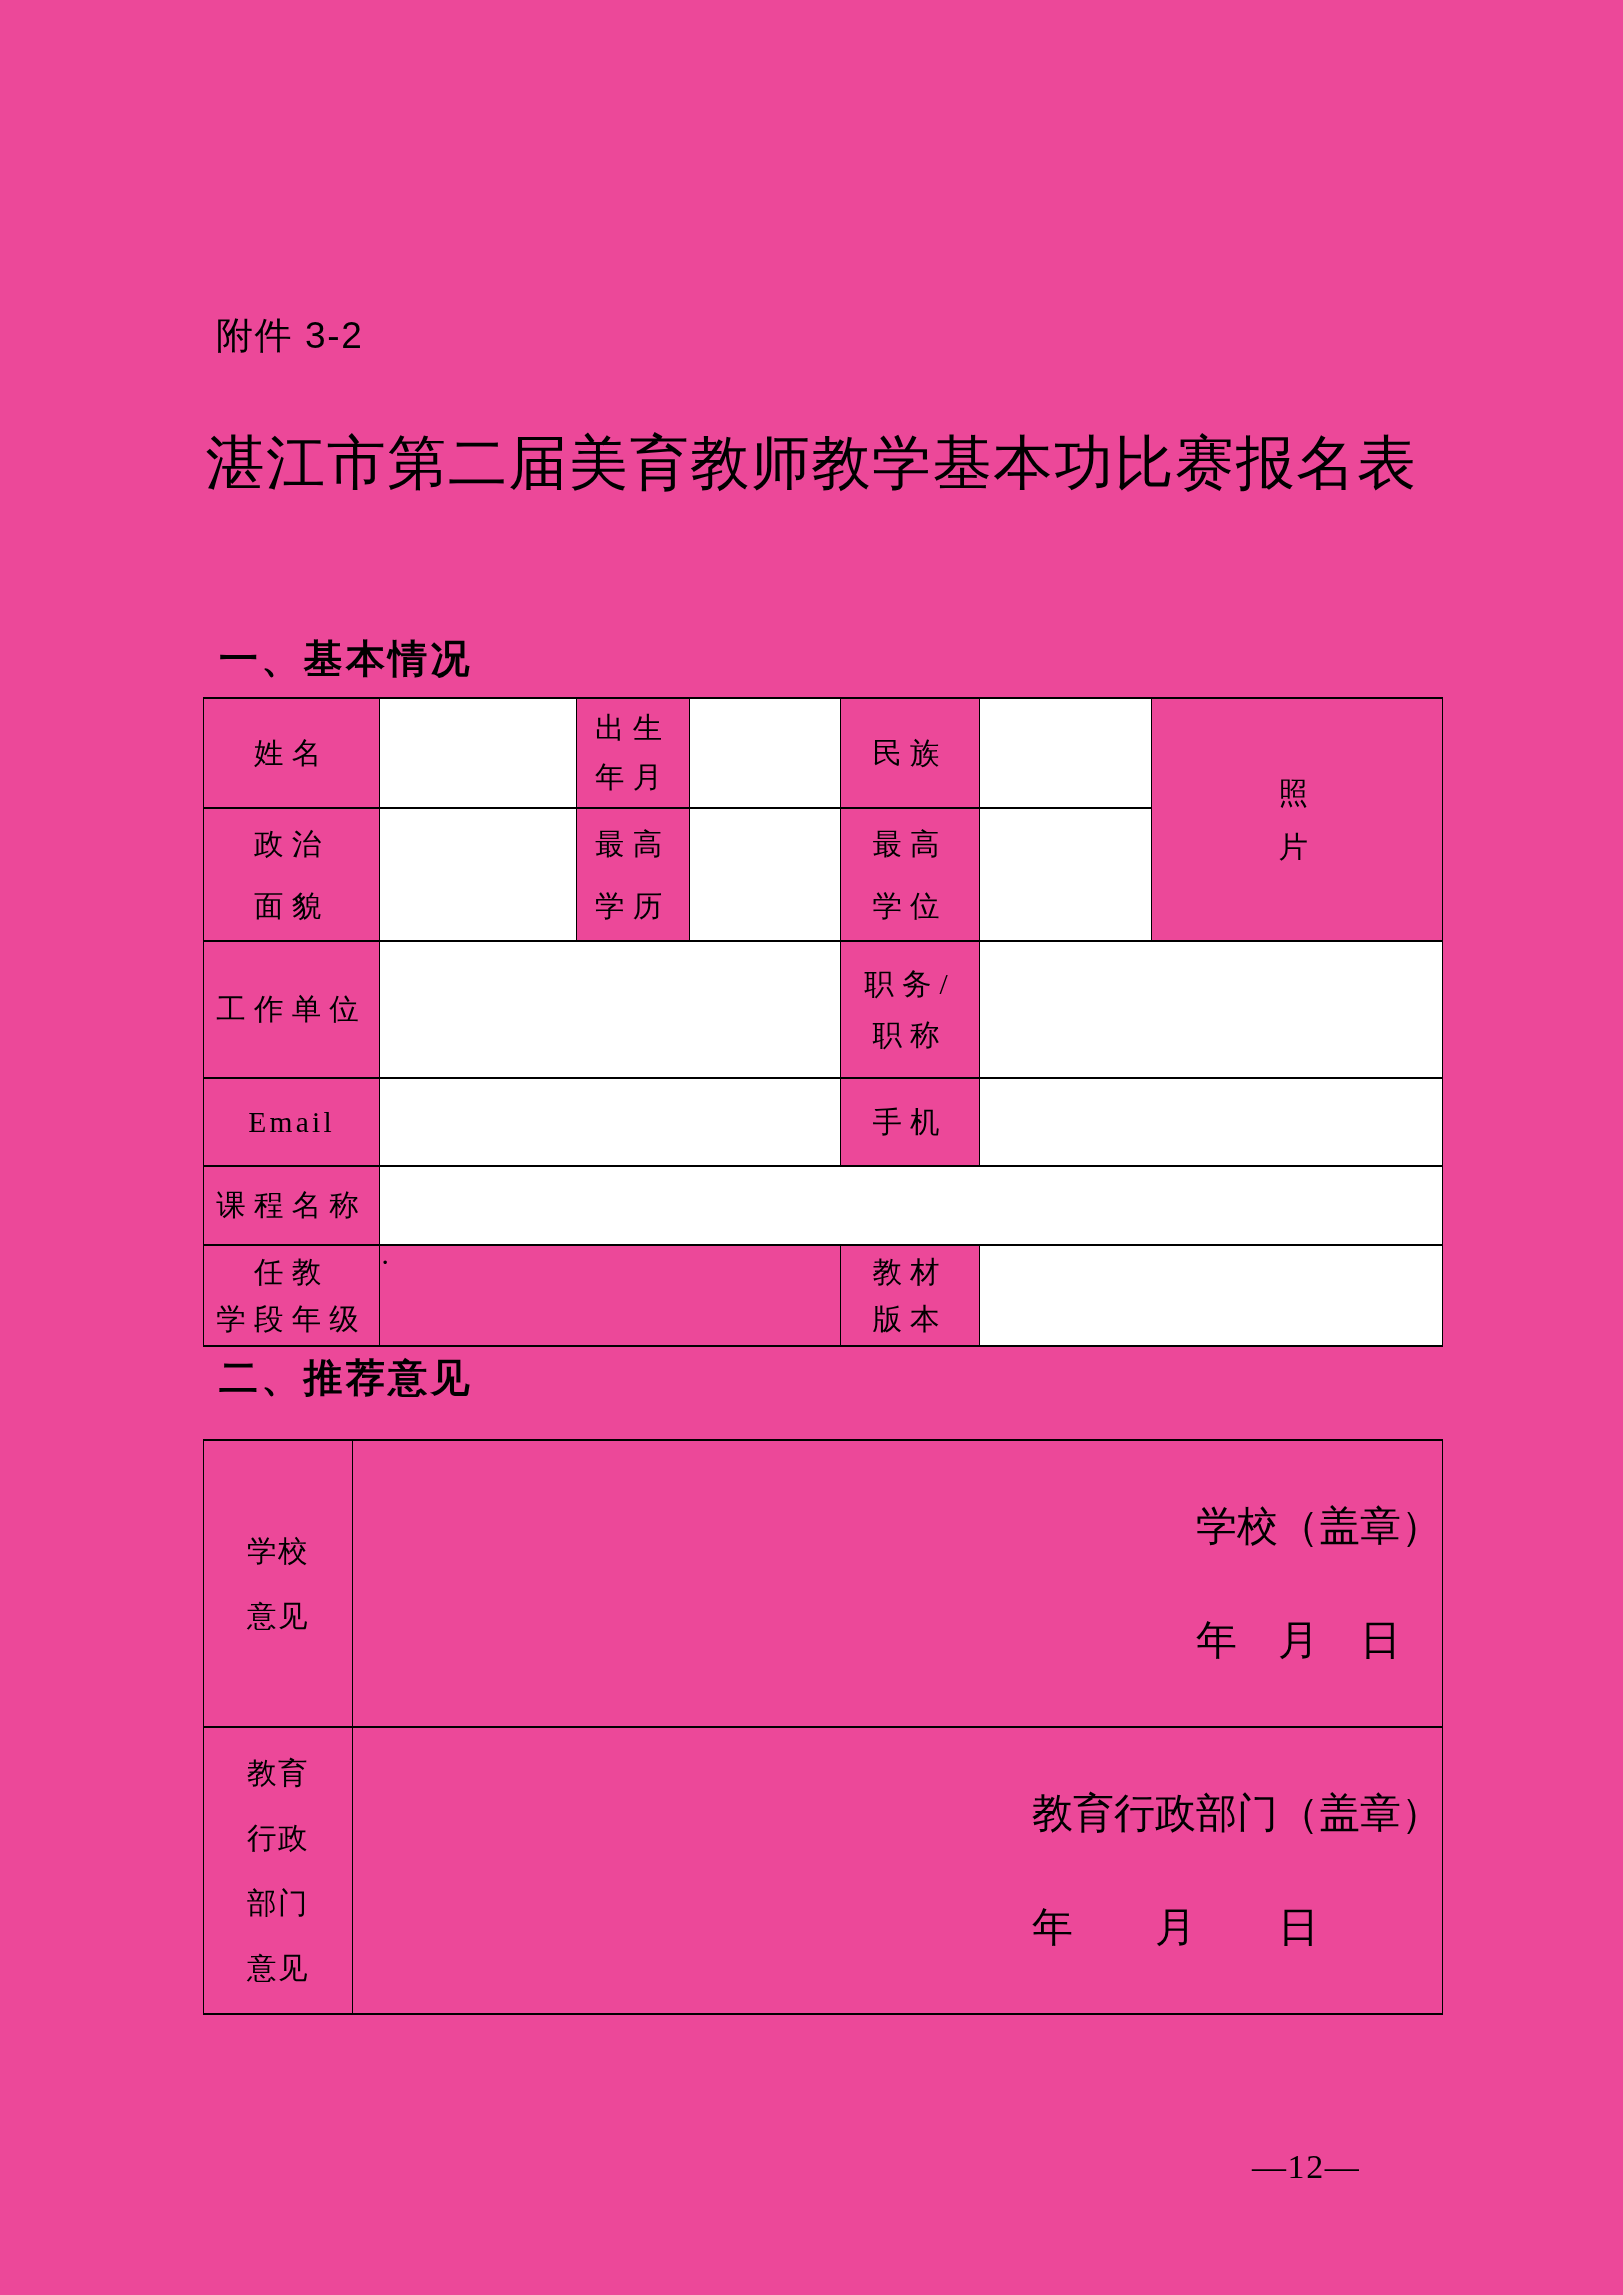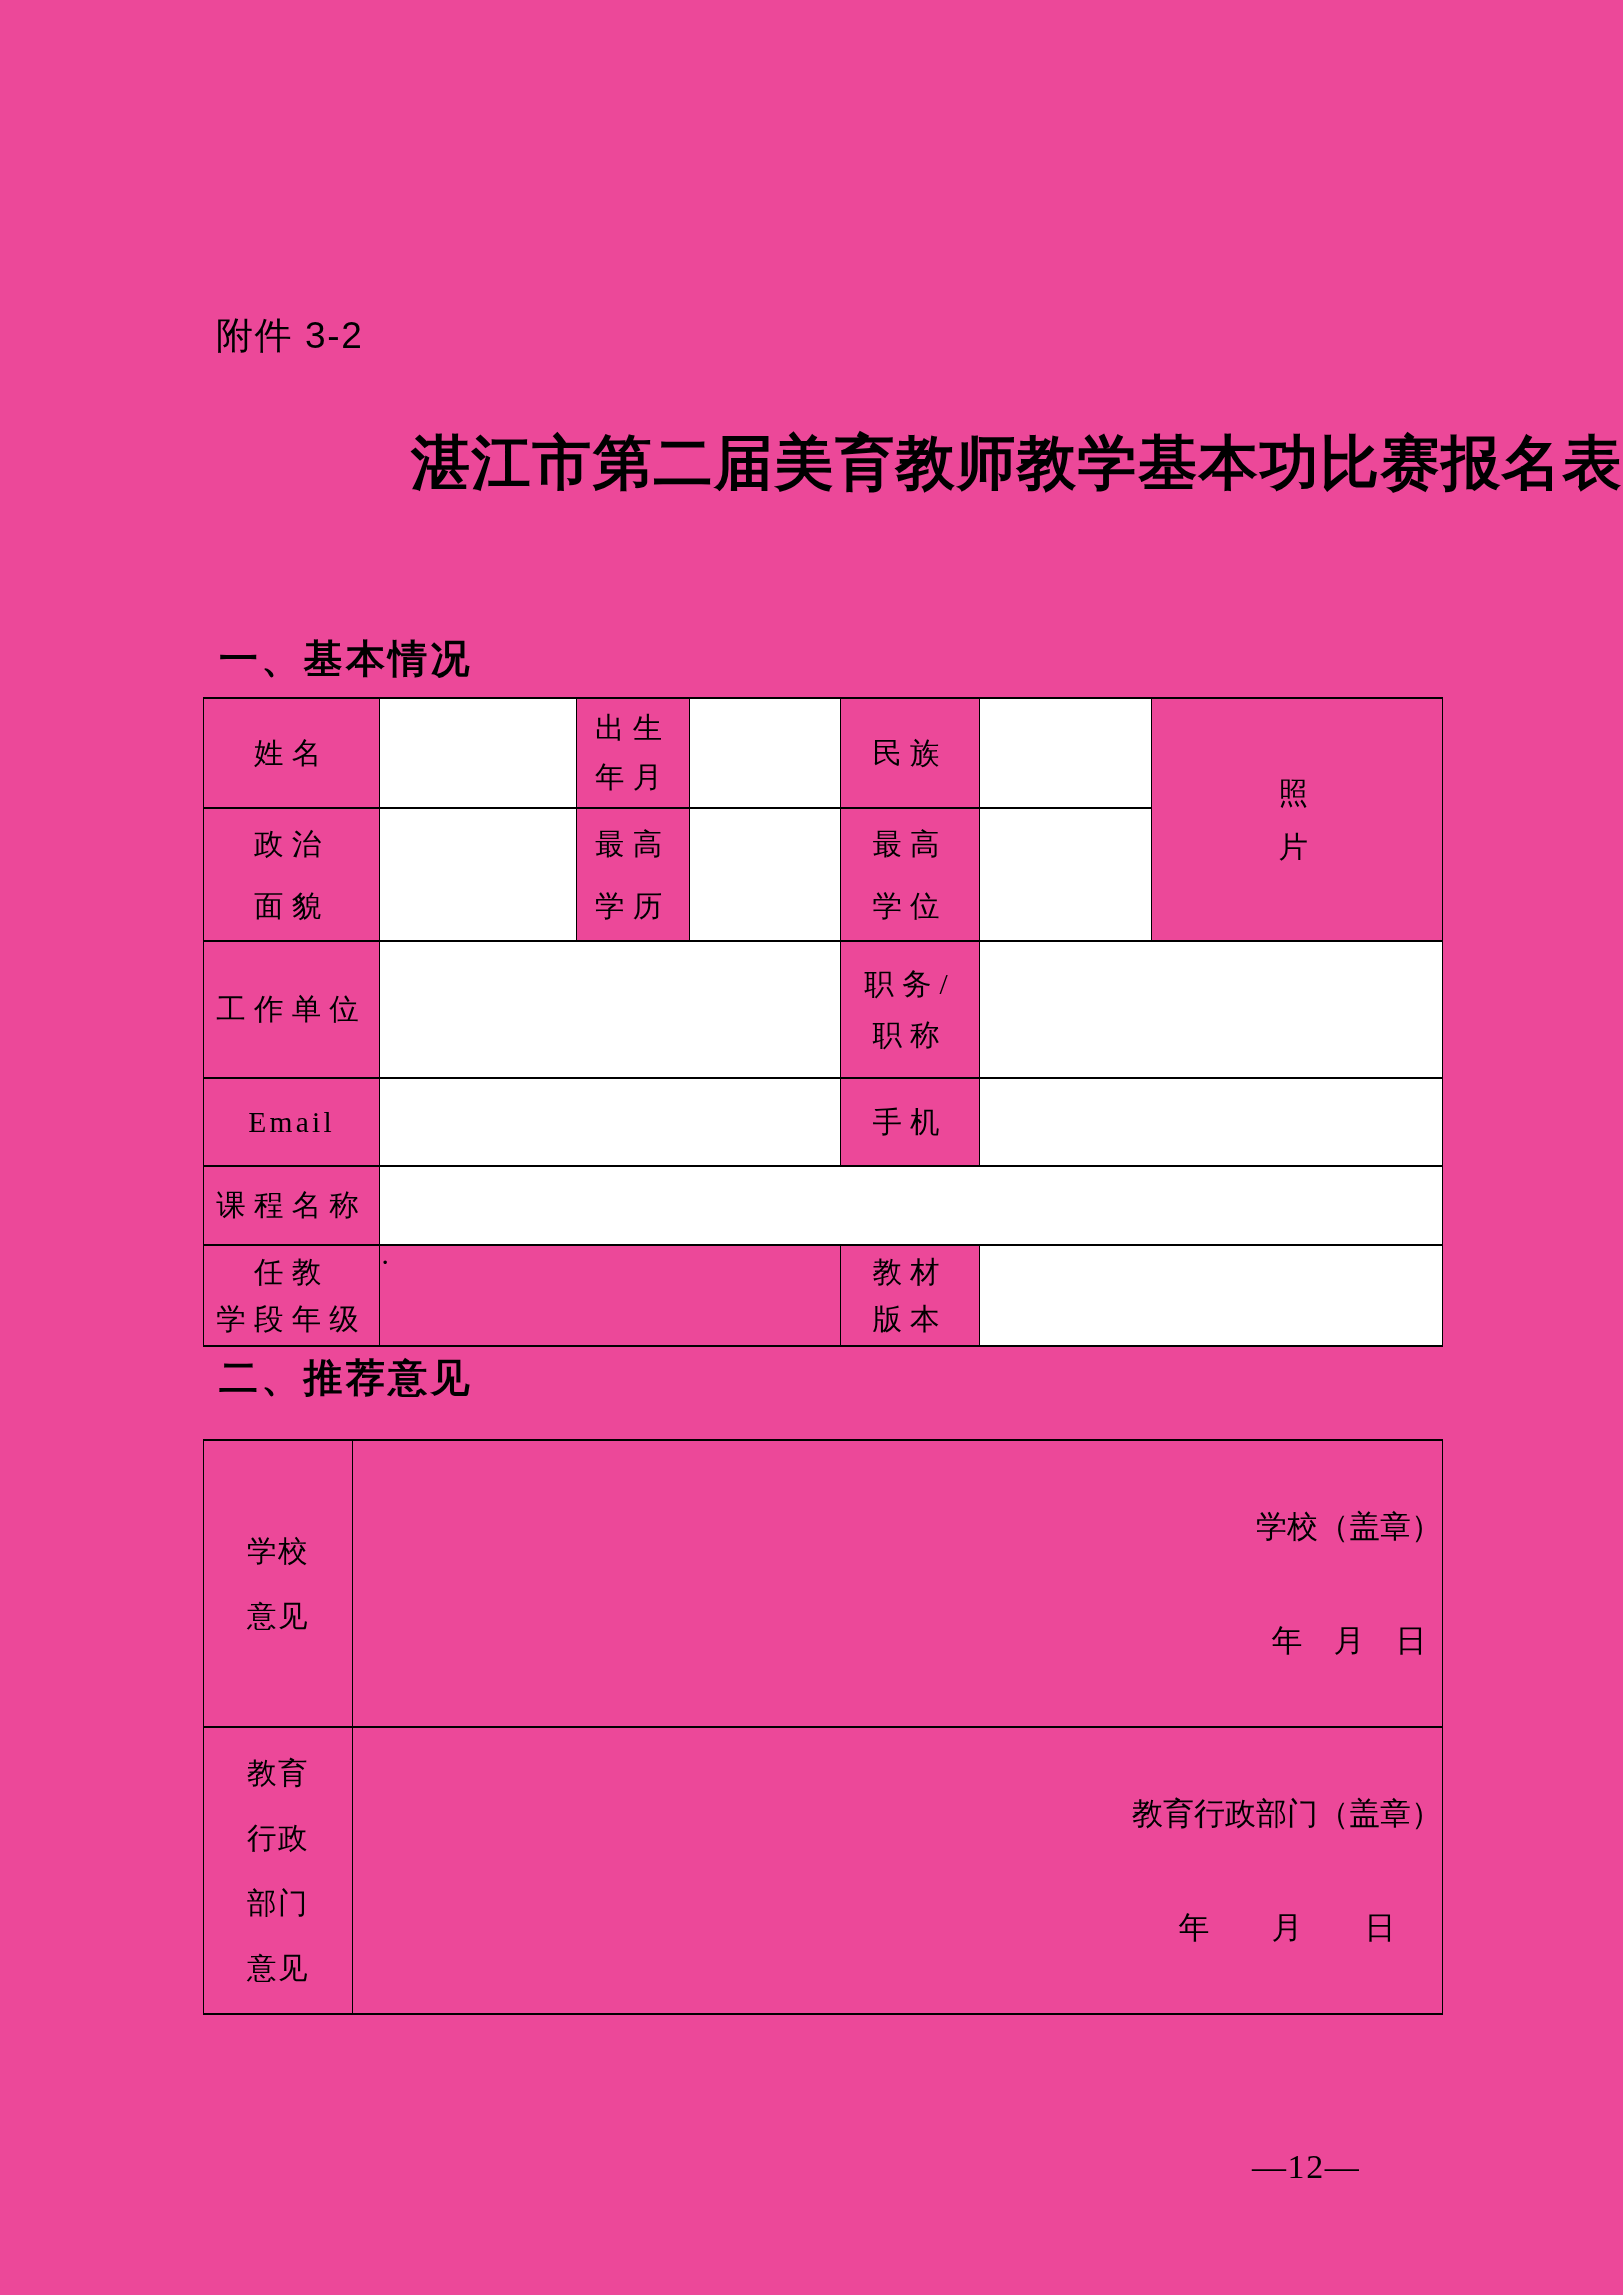--- a/index.html
+++ b/index.html
@@ -22,23 +22,23 @@
     font-weight: 500;
     letter-spacing: 1.6px;
     white-space: nowrap;
   }
   .doc-title {
     position: absolute;
     left: 0;
     right: 0;
     top: 424px;
     margin: 0;
-    text-align: right;
+    text-align: center;
     font-size: 59px;
-    font-weight: bold;
+    font-weight: normal;
     letter-spacing: 1.6px;
     font-family: "Liberation Serif", "DejaVu Serif", serif;
     white-space: nowrap;
   }
   .sec-heading {
     position: absolute;
     left: 219px;
     margin: 0;
     font-size: 39px;
     font-weight: bold;
@@ -87,22 +87,22 @@
     padding: 9.8px 0 0 31px;
     letter-spacing: 0;
   }
   td.opinion {
     vertical-align: bottom;
     text-align: right;
     padding: 0 33px 11.5px 0;
   }
   .sign-block {
     display: inline-block;
-    text-align: center;
-    font-size: 31px;
+    text-align: left;
+    font-size: 41px;
     line-height: 57px;
     white-space: pre-line;
   }
   .t2 td.lbl { line-height: 65px; letter-spacing: 1.6px; }
   .page-num {
     position: absolute;
     left: 1252px;
     top: 2148px;
     font-size: 34px;
     letter-spacing: 1.6px;

